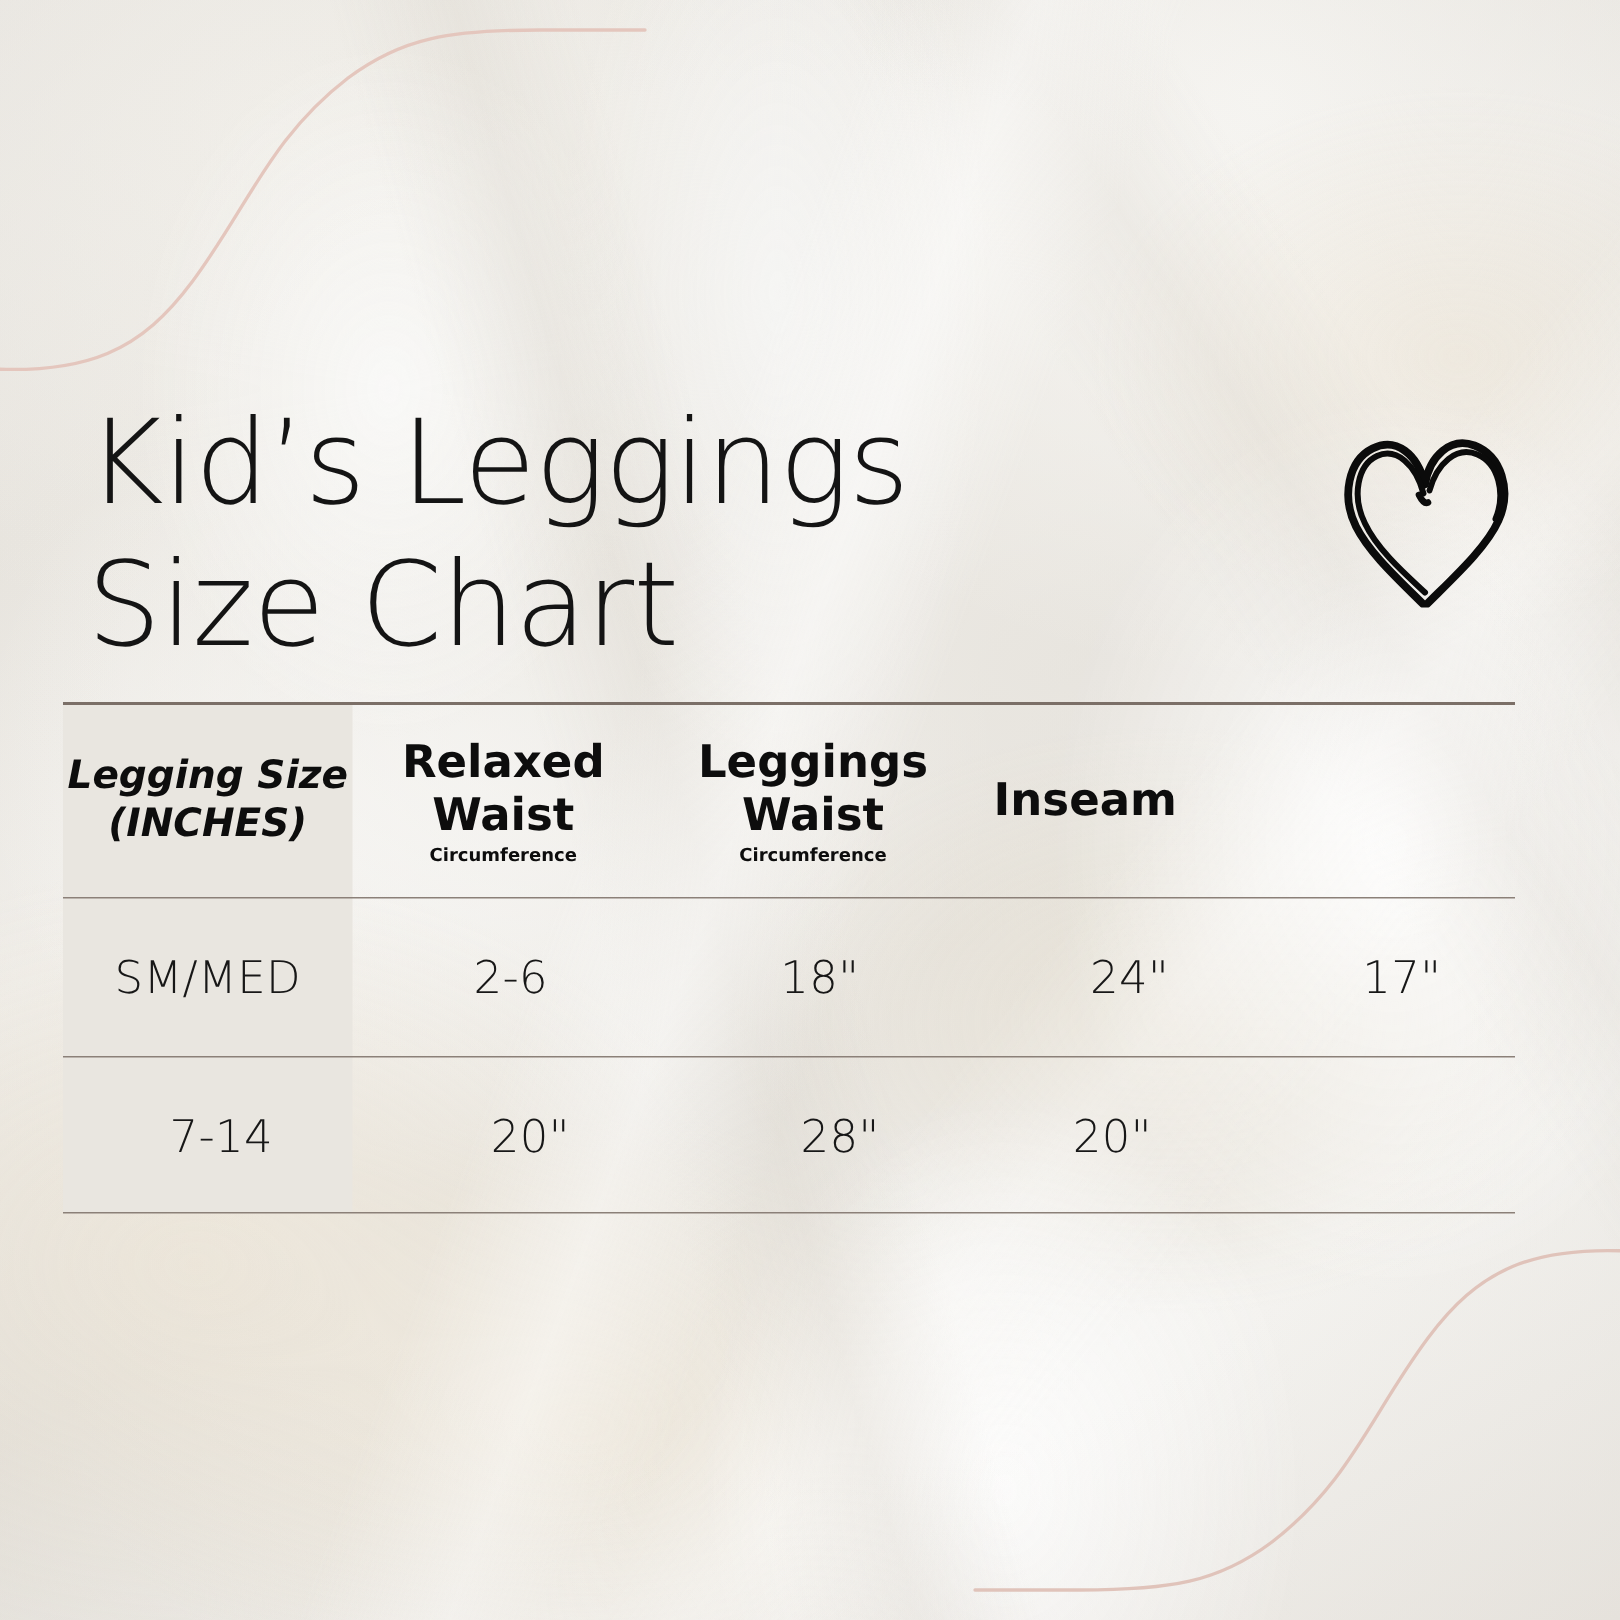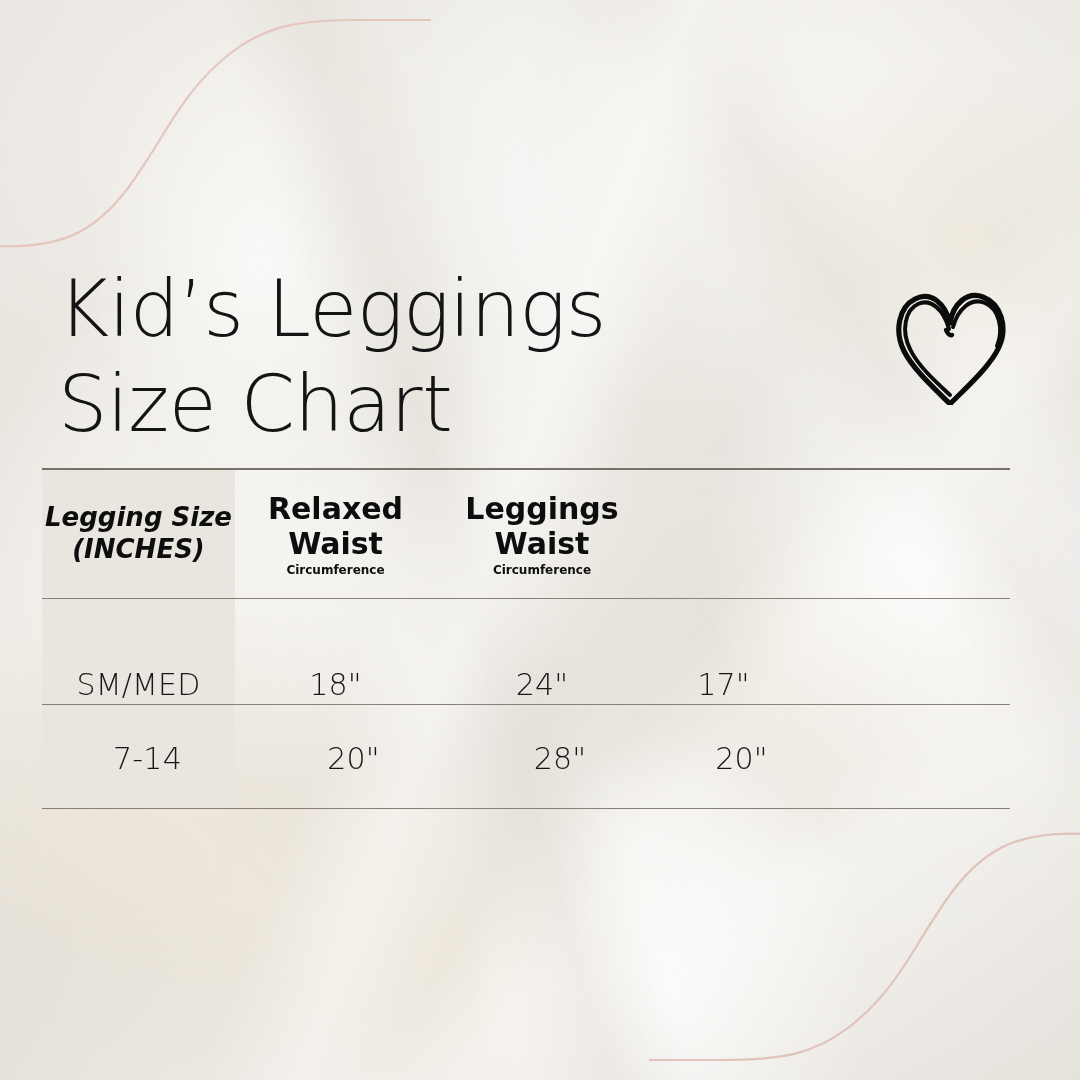--- a/index.html
+++ b/index.html
@@ -162,21 +162,21 @@
     font-family: "DejaVu Sans", sans-serif;
     font-weight: bold;
     font-size: 12px;
     line-height: 1.1;
     color: #0d0d0d;
     margin-top: 2px;
   }
 
   
   .row-data { height: 104px; }
-  .row-data.r1 { top: 132px; margin-top: 32px; }
+  .row-data.r1 { top: 132px; }
   .row-data.r2 { top: 238px; }
   .d-cell {
     font-family: "DejaVu Sans", sans-serif;
     font-weight: 300;
     font-size: 30px;
     color: #171717;
     letter-spacing: .2px;
   }
 </style>
 </head>
@@ -222,24 +222,28 @@
       <div class="cell c3">
         <div class="h-main">Relaxed
 Waist</div>
         <div class="h-sub">Circumference</div>
       </div>
       <div class="cell c4">
         <div class="h-main">Leggings
 Waist</div>
         <div class="h-sub">Circumference</div>
       </div>
+      <div class="cell c5">
+        <div class="h-main">Inseam</div>
+      </div>
     </div>
 
     <div class="row row-data r1">
       <div class="cell c1 d-cell">SM/MED</div>
+      <div class="cell c2 d-cell">2-6</div>
       <div class="cell c3 d-cell">18"</div>
       <div class="cell c4 d-cell">24"</div>
       <div class="cell c5 d-cell">17"</div>
     </div>
 
     <div class="row row-data r2">
       <div class="cell c2 d-cell">7-14</div>
       <div class="cell c3 d-cell">20"</div>
       <div class="cell c4 d-cell">28"</div>
       <div class="cell c5 d-cell">20"</div>

